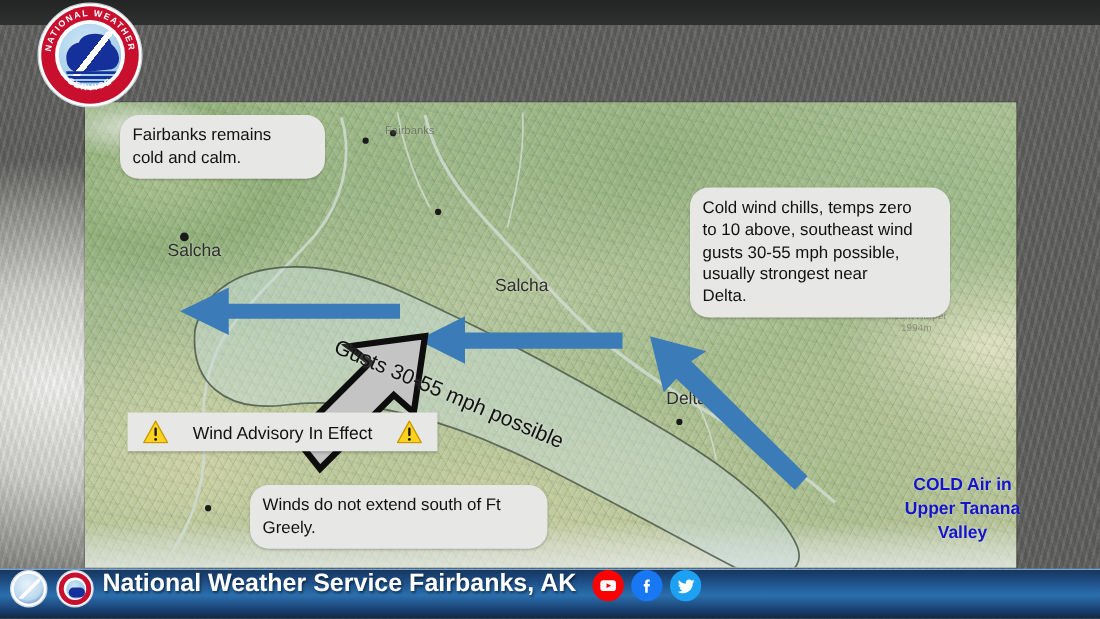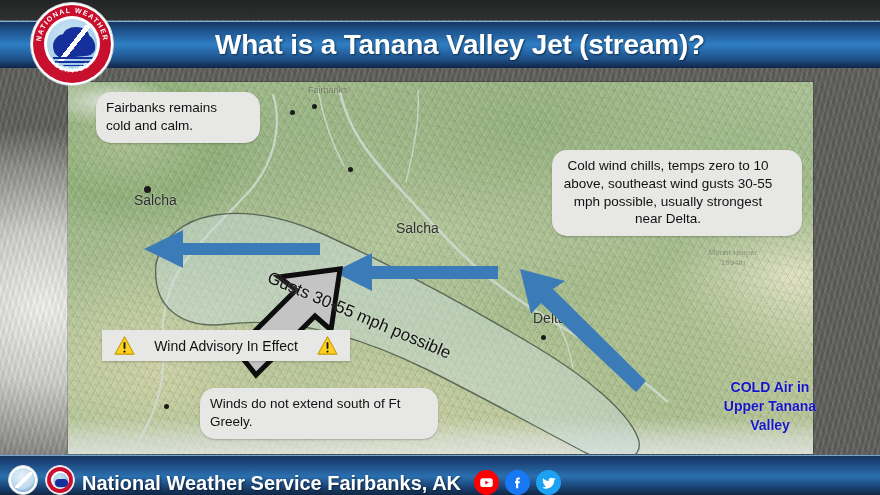--- a/index.html
+++ b/index.html
@@ -167,21 +167,21 @@
     background:#e7e7e5;
     color:#111111;
     font-size:13.5px;
     line-height:1.32;
     padding:7px 28px 8px 10px;
     box-shadow: 0 1px 2px rgba(0,0,0,.22);
     z-index: 18;
     border-radius: 15px;
   }
   #callout-fairbanks { left:96px; top:92px; width:164px; }
-  #callout-cold     { left:552px; top:150px; width:250px;text-align:center; }
+  #callout-cold     { left:552px; top:150px; width:208px; }
   #callout-ftgreely { left:200px; top:388px; width:238px; }
 
   .advisory {
     position:absolute; left:102px; top:330px; width:248px;
     background:#e7e7e5;
     display:flex; align-items:center; justify-content:center; gap:19px;
     padding:6px 8px;
     font-size:14px; color:#111;
     box-shadow: 0 1px 2px rgba(0,0,0,.22);
     z-index: 19;
@@ -208,21 +208,21 @@
     text-align:center; color:#1414c8; font-weight:bold; font-size:14px;
     line-height:1.35; z-index:17;
     text-shadow: 0 0 2px rgba(255,255,255,.45);
   }
 
   
   .footer {
     position:absolute; left:0; bottom:0; width:880px; height:40px;
     background: linear-gradient(180deg,#17365f 0%, #1d4c83 22%, #2b6fae 52%, #1a4375 80%, #102743 100%);
     border-top:1px solid #6fa8d8;
-    display:flex; align-items:flex-end; gap:7px;
+    display:flex; align-items:flex-start; gap:7px;
     padding-left: 8px;
     z-index: 25;
   }
   .footer-logo {
     width:30px; height:30px; border-radius:50%; flex:0 0 auto;
     position:relative; overflow:hidden;
   }
   .noaa-logo { background:#ffffff; border:1px solid #d4dae0; }
   .noaa-inner {
     position:absolute; inset:2px; border-radius:50%;
@@ -267,23 +267,20 @@
 </style>
 </head>
 <body>
 
 <div id="stage">
 
   <div class="bg-photo"></div>
   <div class="bg-streaks"></div>
   <div class="bg-dark-top"></div>
 
-  <div class="title-bar">
-    <div class="title-text">What is a Tanana Valley Jet (stream)?</div>
-  </div>
 
   <div class="nws-seal">
     <div class="seal-ring"></div>
     <div class="seal-ring-inner"></div>
     <div class="seal-core">
       <div class="seal-cloud"></div>
       <div class="seal-cloud2"></div>
       <div class="seal-bolt"></div>
       <div class="seal-waves"></div>
     </div>
@@ -319,21 +316,21 @@
                C 578,378 548,386 520,372 C 470,346 420,318 360,288 C 295,256 225,234 160,242
                C 112,248 84,224 88,182 Z" fill="#c9ddde" fill-opacity="0.45" stroke="none"></path>
 
       <path d="M 88,182 C 100,128 175,116 255,152 C 330,186 400,224 470,266 C 520,296 560,330 570,356
                C 578,378 548,386 520,372 C 470,346 420,318 360,288 C 295,256 225,234 160,242
                C 112,248 84,224 88,182 Z" fill="none" stroke="#3c4a3c" stroke-opacity=".75" stroke-width="1.4"></path>
     </svg>
 
     <div class="city-dot small" style="left:244px; top:22px;"></div>
     <div class="city-dot small" style="left:222px; top:28px;"></div>
-    <div class="city-label faint" style="left:240px; top:3px;">Fairbanks</div>
+    <div class="city-label faint" style="left:240px; top:17px;">Fairbanks</div>
 
     <div class="city-dot small" style="left:280px; top:85px;"></div>
 
     <div class="city-dot" style="left:76px; top:104px;"></div>
     <div class="city-label" style="left:66px; top:110px;">Salcha</div>
 
     <div class="city-label" style="left:328px; top:125px;margin-top:13px;">Salcha</div>
 
     <div class="city-dot small" style="left:473px; top:253px;"></div>
     <div class="city-label" style="left:465px; top:228px;">Delta</div>

